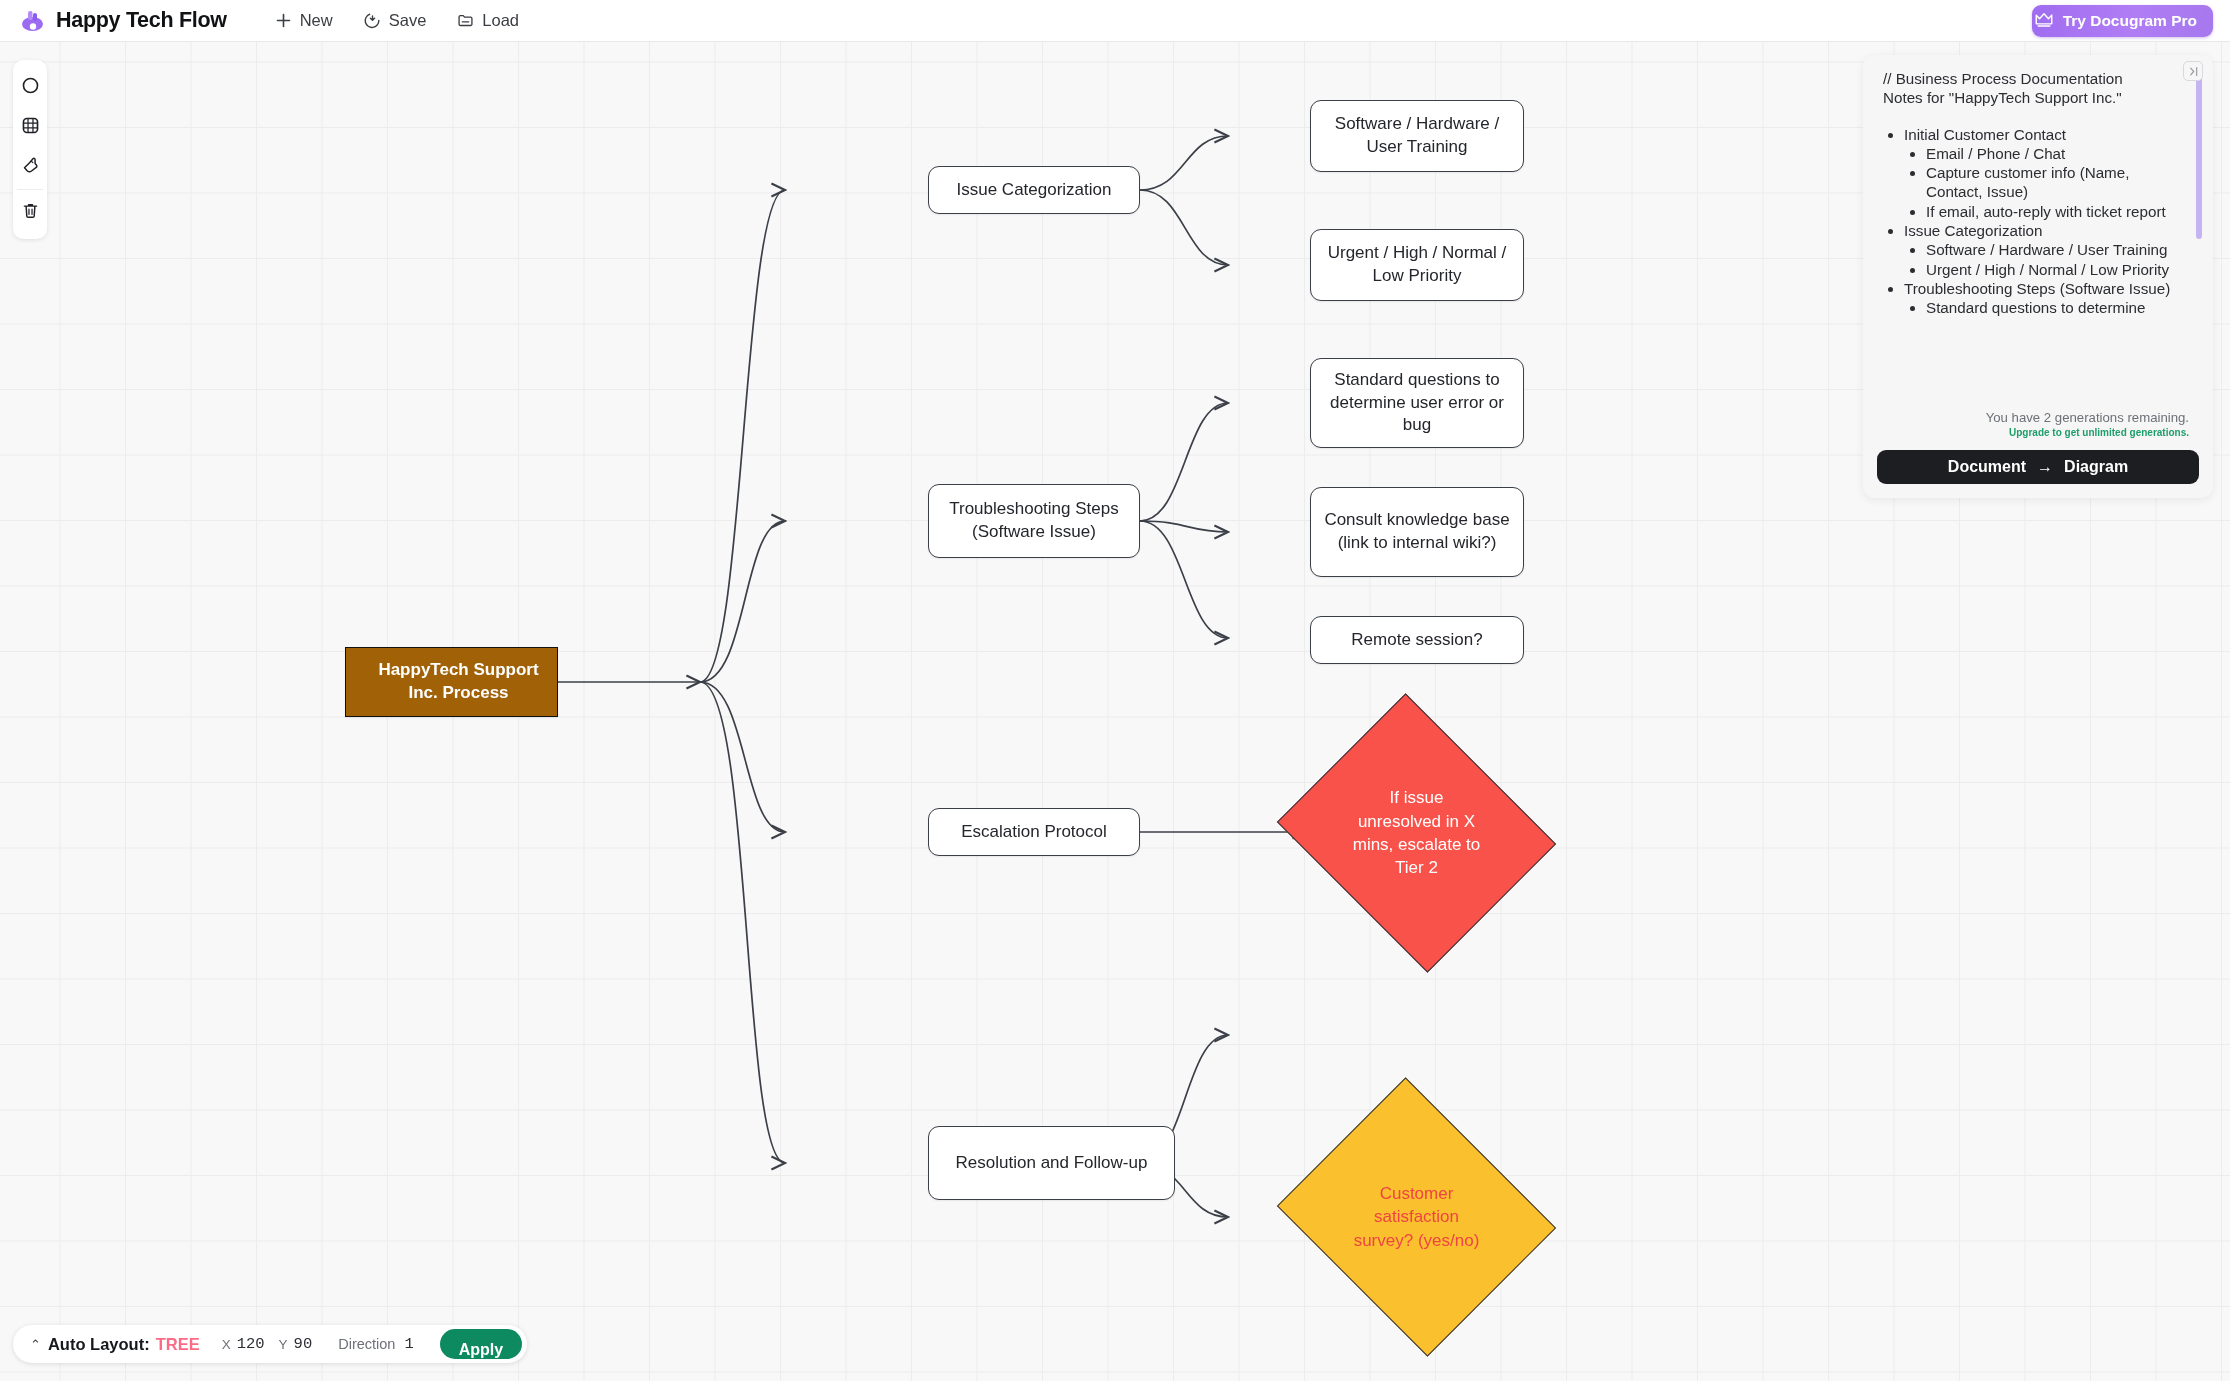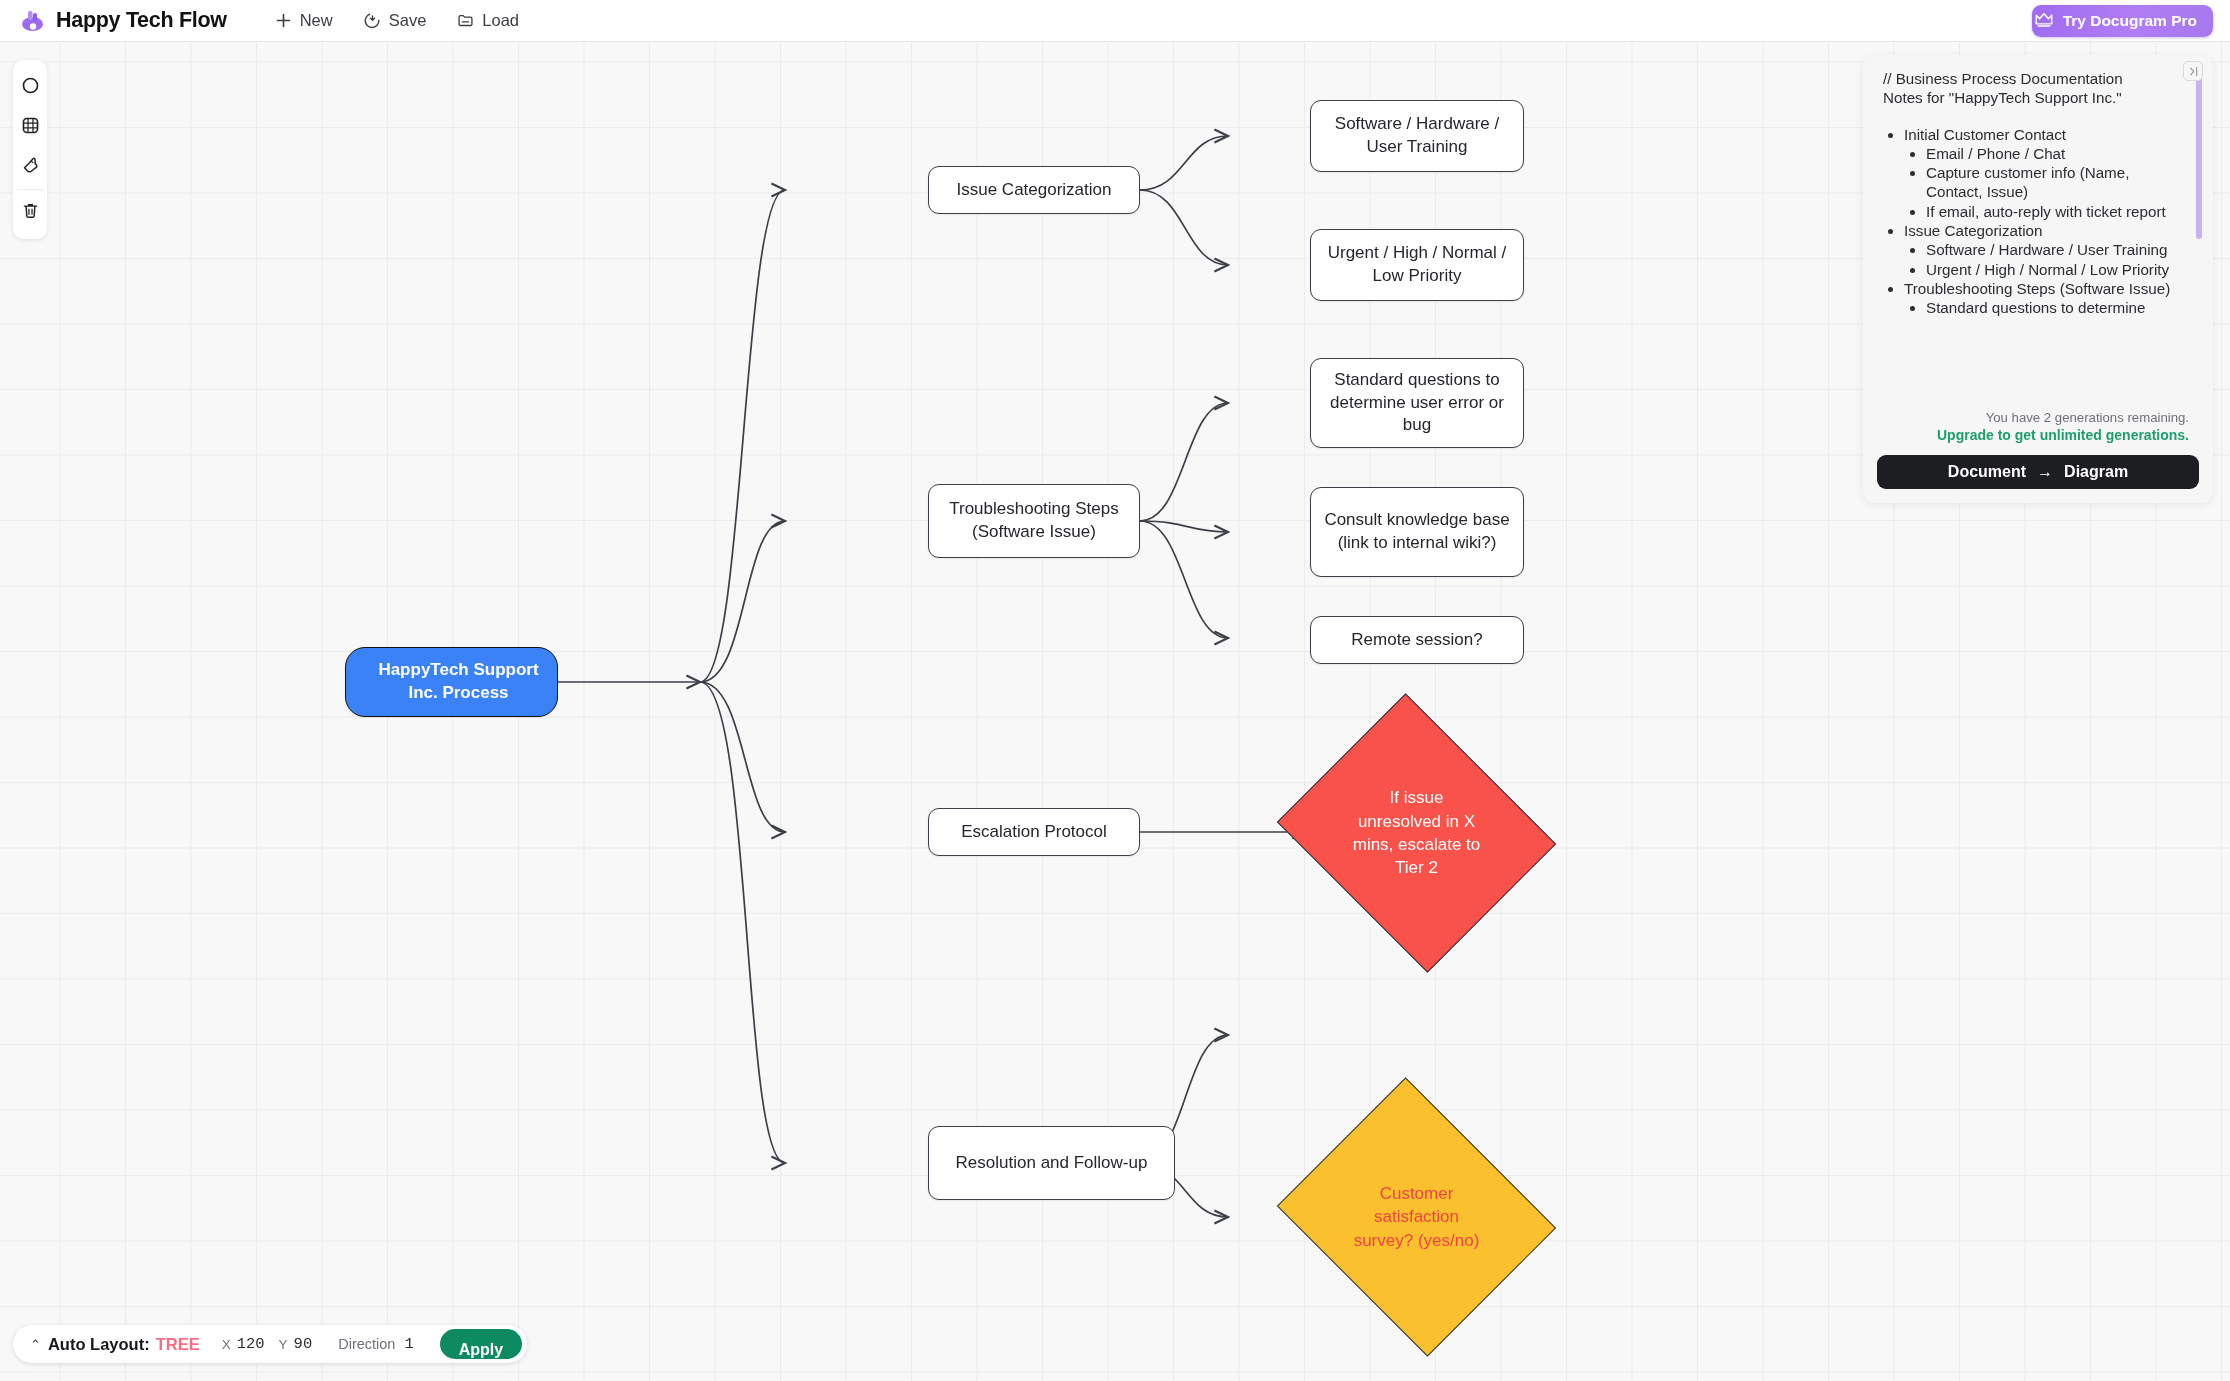--- a/index.html
+++ b/index.html
@@ -81,22 +81,22 @@
     border-radius: 11px;
     background: #ffffff;
     display: flex; align-items: center; justify-content: center;
     text-align: center;
     font-size: 17px; color: #24262b; line-height: 1.33;
     padding: 6px 10px;
     box-shadow: 0 1px 2px rgba(0,0,0,.07);
     cursor: pointer;
   }
   .node.root {
-    background: #3b82f6; border-color: #111; color: #fff;
-    font-weight: bold; border-radius: 20px; padding-left: 24px;
+    background: #a16207; border-color: #111; color: #fff;
+    font-weight: bold; border-radius: 0; padding-left: 24px;
   }
   .diamond {
     position: absolute;
     display: flex; align-items: center; justify-content: center;
     cursor: pointer;
   }
   .diamond .shape {
     position: absolute; inset: 0;
     transform: rotate(45deg);
     border: 1.6px solid #2f3238;
@@ -146,21 +146,21 @@
     border: 1px solid #d9d9dd; border-radius: 5px;
     background: #f6f6f7;
     display: flex; align-items: center; justify-content: center;
     cursor: pointer; z-index: 5;
   }
   .gen-note {
     text-align: right; font-size: 13.2px; color: #6d7076;
     margin: 0 14px 0 0;
   }
   .gen-upgrade {
-    text-align: right; font-size: 14px; color: #1e9e6a;
+    text-align: right; font-size: 10px; color: #1e9e6a;
     font-weight: bold; margin: 2px 14px 0 0; cursor: pointer;
   }
   #convert-btn {
     margin: 12px 4px 4px 4px;
     height: 34px;
     background: #1d1e21; color: #fff;
     border: none; border-radius: 9px;
     font-size: 16px; font-weight: bold;
     font-family: "Liberation Sans", sans-serif;
     display: flex; align-items: center; justify-content: center; gap: 11px;

